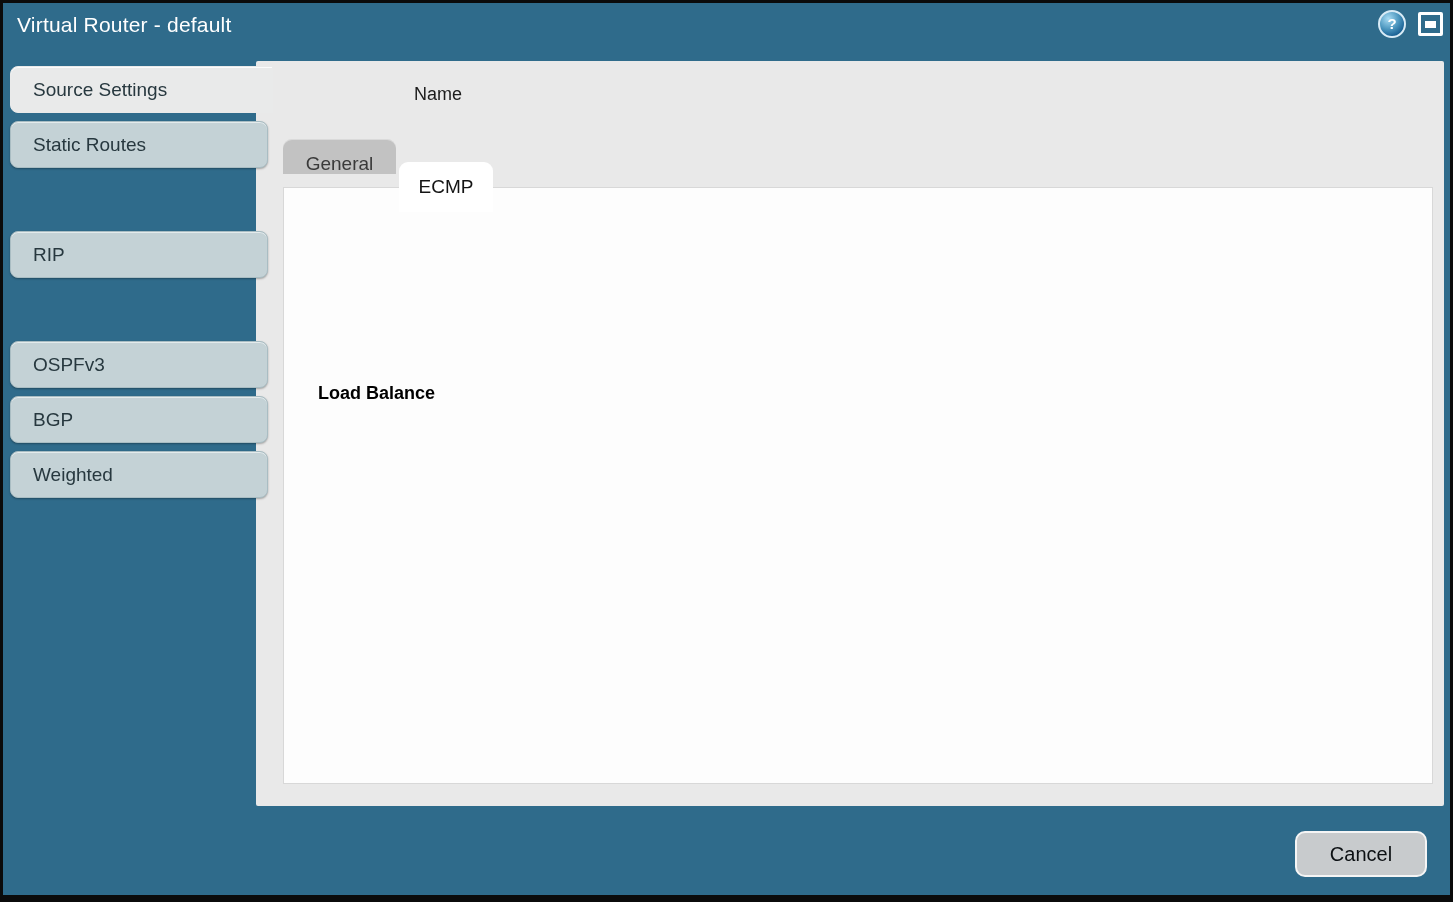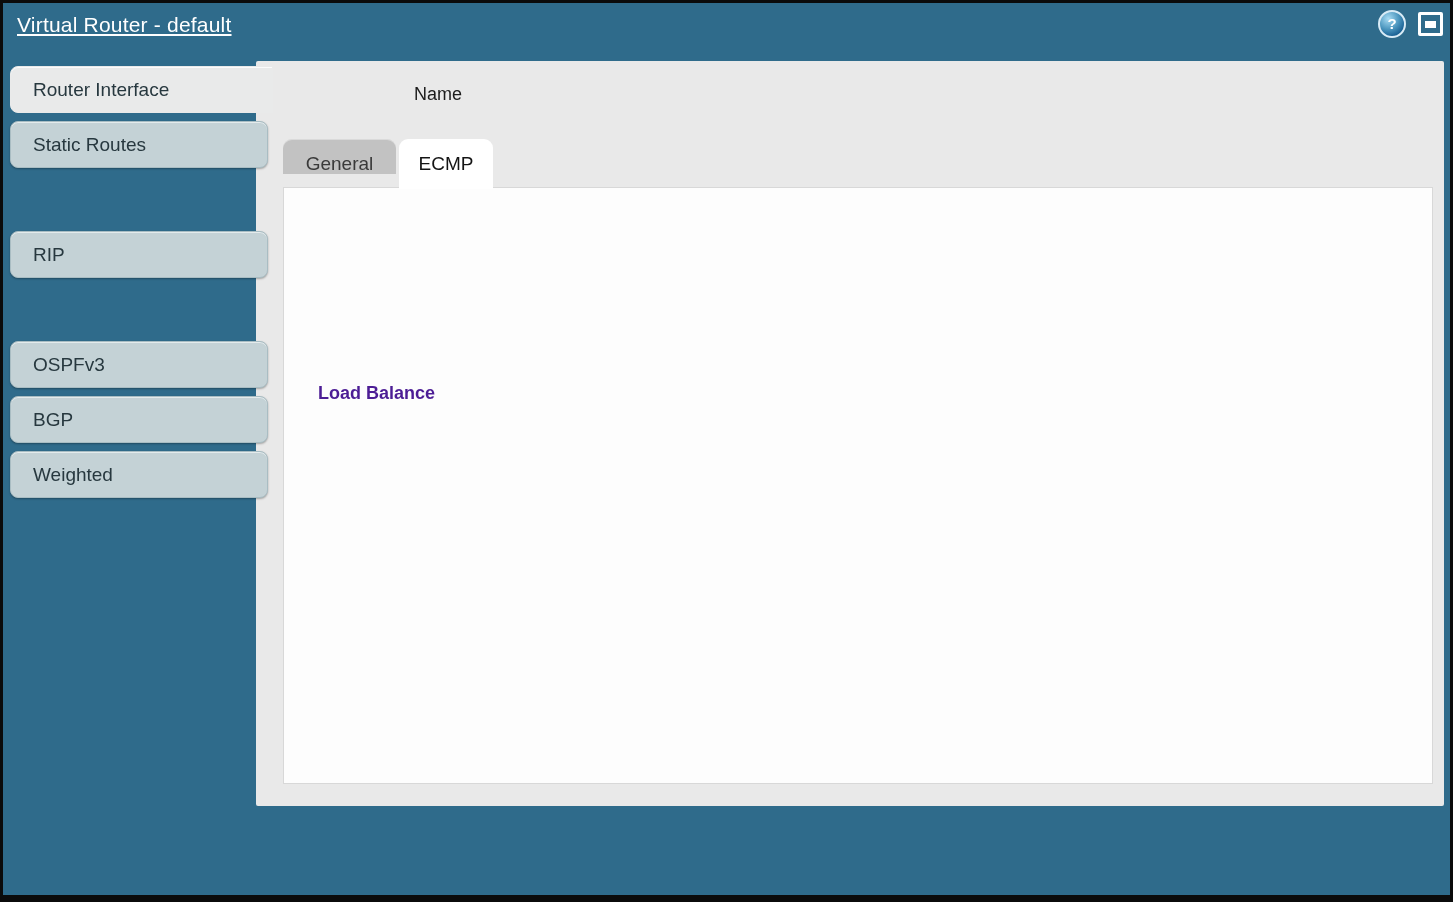--- a/index.html
+++ b/index.html
@@ -1,21 +1,21 @@
 <!DOCTYPE html>
 <html><head>
 <meta charset="utf-8">
 <style>
   html,body{margin:0;padding:0;background:#444;}
   *{font-family:"Liberation Sans",sans-serif;box-sizing:border-box;}
   .window{position:relative;width:1453px;height:902px;background:#0b0b0b;overflow:hidden;}
   .teal-bg{position:absolute;left:3px;top:3px;width:1447px;height:892px;background:#2f6b8b;}
 
   
-  .title-text{position:absolute;left:17px;top:13px;font-size:21px;color:#fff;letter-spacing:.2px;text-decoration:underline;}
+  .title-text{position:absolute;left:17px;top:13px;font-size:21px;color:#fff;letter-spacing:.2px;}
   .help-icon{position:absolute;left:1378px;top:10px;width:28px;height:28px;border-radius:50%;
     border:2px solid #d8ebf6;background:radial-gradient(circle at 35% 28%,#a8dcf4 0%,#4d97bf 45%,#1c6396 75%,#154f79 100%);
     color:#fff;font-size:15px;font-weight:bold;text-align:center;line-height:24px;cursor:pointer;}
   .win-icon{position:absolute;left:1418px;top:12px;width:25px;height:24px;border:3px solid #fff;border-radius:2px;cursor:pointer;}
   .win-icon .win-inner{position:absolute;left:4px;top:6px;width:11px;height:7px;background:#fff;}
 
   
   .main-panel{position:absolute;left:256px;top:61px;width:1188px;height:745px;background:#e9e9e9;border-radius:2px;}
 
   
@@ -28,42 +28,42 @@
   
   .name-label{position:absolute;left:380px;top:84px;width:82px;text-align:right;font-size:18px;color:#1c1c1c;}
   .name-input{position:absolute;left:470px;top:79px;width:958px;height:34px;border:1px solid #b5b5b5;
     background:#fff;font-size:18px;padding:0 9px;color:#111;}
 
   
   .inner-tab{position:absolute;top:139px;height:50px;border-radius:9px 9px 0 0;font-size:19px;text-align:center;
     line-height:50px;cursor:pointer;}
   .inner-tab.general{left:283px;width:113px;height:35px;background:#c2c2c2;color:#3a3a3a;
     box-shadow:inset 0 1px 0 rgba(255,255,255,.4);}
-  .inner-tab.ecmp{left:399px;width:94px;background:#fff;color:#141414;z-index:2;}
+  .inner-tab.ecmp{left:399px;width:94px;background:#fff;color:#141414;z-index:2;margin-top:23px;}
 
   
   .tab-panel{position:absolute;left:283px;top:187px;width:1150px;height:597px;background:#fdfdfd;border:1px solid #d8d8d8;z-index:1;}
 
   
   .checkbox{position:absolute;width:22px;height:22px;background:linear-gradient(#ffffff,#ececec);
     border:1px solid #979ea2;cursor:pointer;}
   .checkbox .check{position:absolute;left:1px;top:-6px;font-size:22px;color:#2d6f9d;font-weight:bold;}
   .cb-label{position:absolute;font-size:18px;color:#111;}
   .cb1{left:418px;top:209px;} .lb1{left:452px;top:211px;}
   .cb2{left:418px;top:256px;} .lb2{left:452px;top:258px;}
   .cb3{left:418px;top:303px;} .lb3{left:452px;top:305px;}
 
   .maxpath-label{position:absolute;left:300px;top:351px;width:105px;text-align:right;font-size:18px;color:#1c1c1c;}
   .maxpath-input{position:absolute;left:402px;top:344px;width:449px;height:37px;border:1px solid #b5b5b5;
     background:#fff;font-size:18px;padding:0 9px;color:#111;}
 
   
   .lb-fieldset{position:absolute;left:297px;top:393px;width:553px;height:368px;border:1px solid #c9c9c9;}
   .lb-legend{position:absolute;left:313px;top:383px;background:#fdfdfd;padding:0 5px;font-size:18px;
-    font-weight:bold;color:#4c1d95;z-index:2;}
+    font-weight:bold;color:#000000;z-index:2;}
   .method-label{position:absolute;left:330px;top:438px;width:86px;text-align:right;font-size:18px;color:#1c1c1c;}
   .dropdown{position:absolute;left:428px;top:429px;width:378px;height:38px;border:1px solid #b3b3b3;background:#fff;cursor:pointer;}
   .dd-value{position:absolute;left:9px;top:7px;font-size:18px;color:#111;}
   .dd-btn{position:absolute;right:0;top:0;width:36px;height:100%;background:linear-gradient(#efefef,#cbcbcb);border-left:1px solid #b3b3b3;}
   .dd-arrow{width:0;height:0;border-left:9px solid transparent;border-right:9px solid transparent;
     border-top:10px solid #7d8890;margin:13px auto 0;}
 
   
   .ecmp-table{position:absolute;left:855px;top:205px;width:554px;height:556px;border:1px solid #aeb4b8;background:#fcfdfd;}
   .t-header{display:flex;height:45px;background:linear-gradient(#8d979e,#747f87);color:#fff;font-size:18px;}
@@ -107,21 +107,21 @@
   <div class="teal-bg"></div>
 
   <div class="title-text">Virtual Router - default</div>
   <div class="help-icon">?</div>
   <div class="win-icon">
     <div class="win-inner"></div>
   </div>
 
   <div class="main-panel"></div>
 
-  <div class="side-tab active" style="top:66px">Router Interface</div>
+  <div class="side-tab active" style="top:66px">Source Settings</div>
   <div class="side-tab" style="top:121px">Static Routes</div>
   <div class="side-tab" style="top:231px">RIP</div>
   <div class="side-tab" style="top:341px">OSPFv3</div>
   <div class="side-tab" style="top:396px">BGP</div>
   <div class="side-tab" style="top:451px">Weighted</div>
 
   <div class="name-label">Name</div>
 
   <div class="inner-tab general">General</div>
   <div class="inner-tab ecmp">ECMP</div>
@@ -189,13 +189,14 @@
       </div>
       <div class="foot-btn disabled">
         <div class="foot-icon">
           <span class="minus-glyph">−</span>
         </div>
         <span class="foot-label delete-label">Delete</span>
       </div>
     </div>
   </div>
 
+  <button class="dlg-btn cancel-btn">Cancel</button>
 </div>
 
 </body></html>

